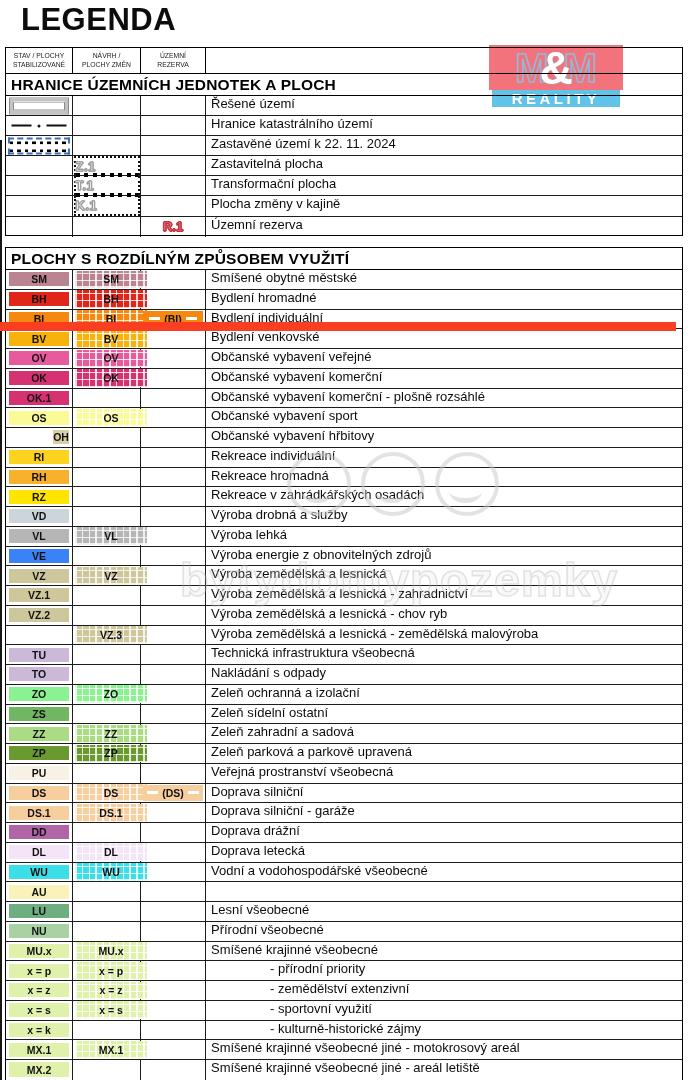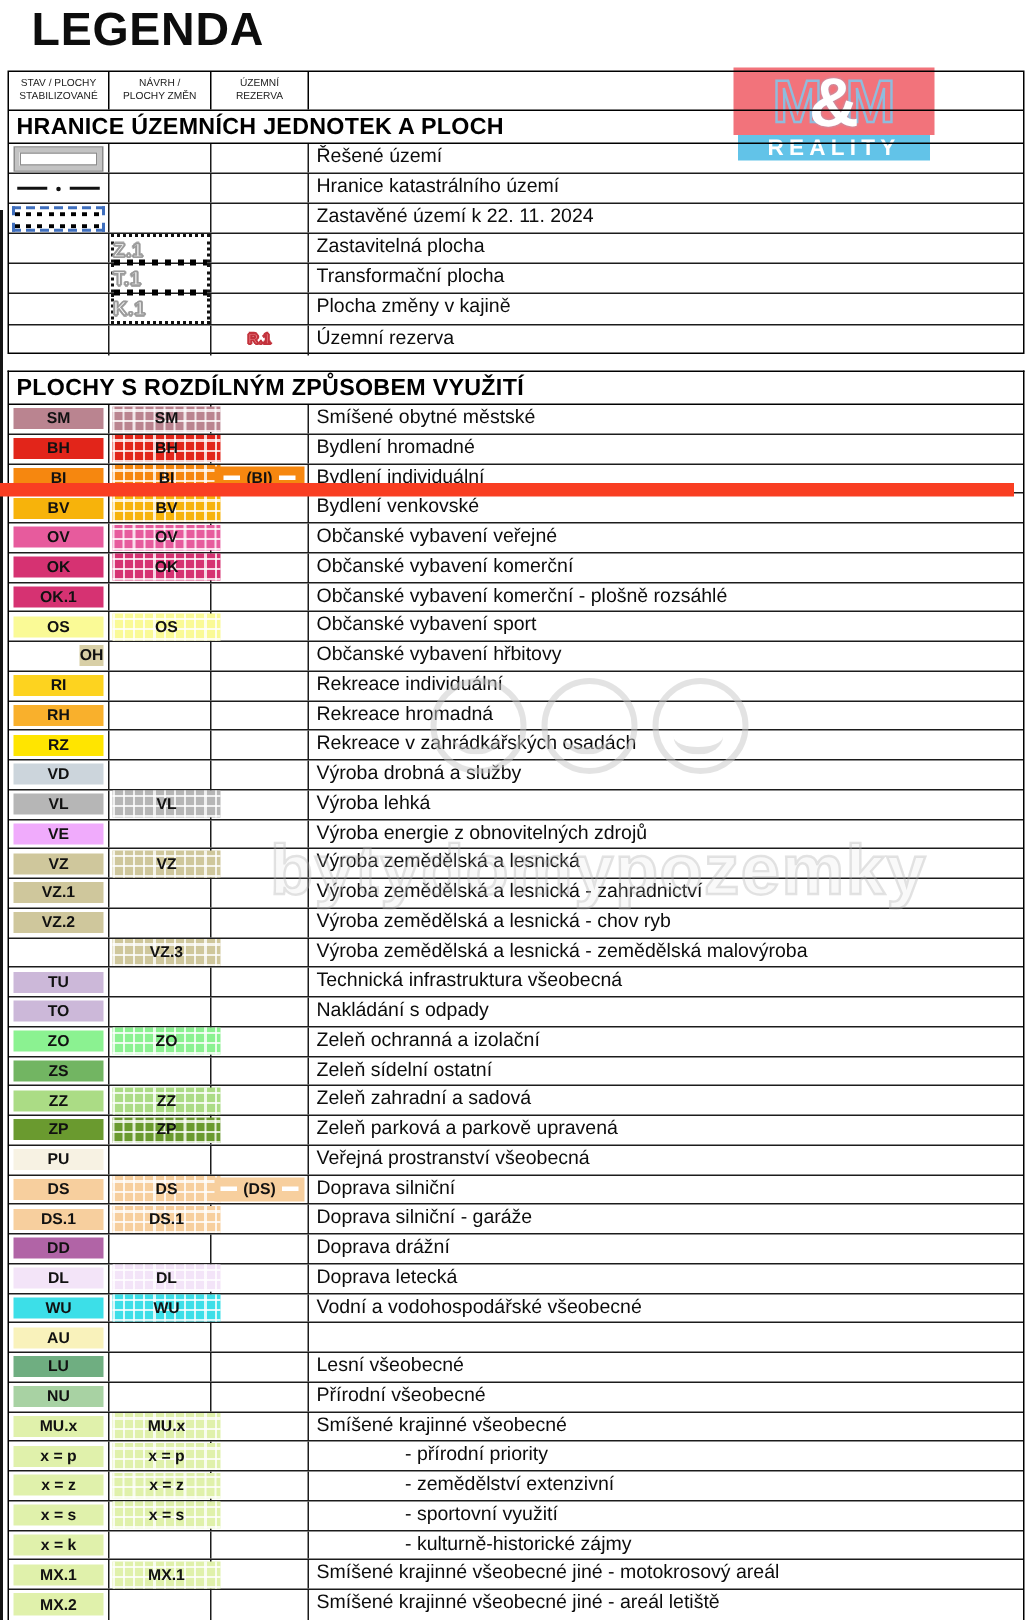--- a/index.html
+++ b/index.html
@@ -60,21 +60,21 @@
   .zwrap{position:absolute;left:50%;transform:translateX(-50%);top:0;bottom:0;width:66px;}
   .zbox{position:absolute;inset:0;border-left:2.6px dotted #111;border-right:2.6px dotted #111;
         display:flex;align-items:center;justify-content:flex-start;}
   .zbox.zb-top{border-top:2.6px dotted #111;}
   .zbox.zb-bot{border-bottom:2.6px dotted #111;}
   .zbox.zb-sep::after{content:"";position:absolute;left:0;right:0;bottom:-2px;height:4px;
         background:repeating-linear-gradient(90deg,#000 0 4px,transparent 4px 8.5px);}
   .code-outline{font-size:13px;font-weight:bold;color:#fff;letter-spacing:.5px;
         -webkit-text-stroke:1px #9a9a9a;
         text-shadow:0 1px 0 #aaa,0 -1px 0 #aaa,1px 0 0 #aaa,-1px 0 0 #aaa;}
-  .r1-code{font-size:10px;font-weight:bold;color:#ef8087;-webkit-text-stroke:.9px #c2323c;
+  .r1-code{font-size:13px;font-weight:bold;color:#ef8087;-webkit-text-stroke:.9px #c2323c;
         text-shadow:0 1px 0 #c2323c,0 -1px 0 #c2323c,1px 0 0 #c2323c,-1px 0 0 #c2323c;}
   .c3 .center{position:absolute;inset:0;display:flex;align-items:center;justify-content:center;}
 
   
   .logo{position:absolute;left:489px;top:45px;width:134px;z-index:15;mix-blend-mode:multiply;}
   .logo-mm{height:45px;background:#f2737b;display:flex;align-items:center;justify-content:center;overflow:hidden;}
   .logo-mm .m{font-size:40px;font-weight:900;color:#f2737b;-webkit-text-stroke:1.6px #8fbcdd;line-height:1;}
   .logo-mm .amp{font-size:46px;font-weight:900;color:#ffffff;margin:0 -9px;z-index:2;line-height:1;
                 text-shadow:0 0 2px rgba(143,188,221,.8);}
   .logo-reality{height:17px;margin:0 3px;background:#62c3e8;display:flex;align-items:center;justify-content:center;
@@ -414,21 +414,21 @@
               <span class="code">VL</span>
             </div>
           </div>
       <div class="cell c3"></div>
       <div class="cell c4">
             <span class="row-label">Výroba lehká</span>
           </div>
     </div>
         <div class="row t2-row">
       <div class="cell c1">
-            <div class="sw solid" style="background-color: #f0abfc;">
+            <div class="sw solid" style="background-color: #3b82f6;">
               <span class="code">VE</span>
             </div>
           </div>
       <div class="cell c2"></div>
       <div class="cell c3"></div>
       <div class="cell c4">
             <span class="row-label">Výroba energie z obnovitelných zdrojů</span>
           </div>
     </div>
         <div class="row t2-row">

